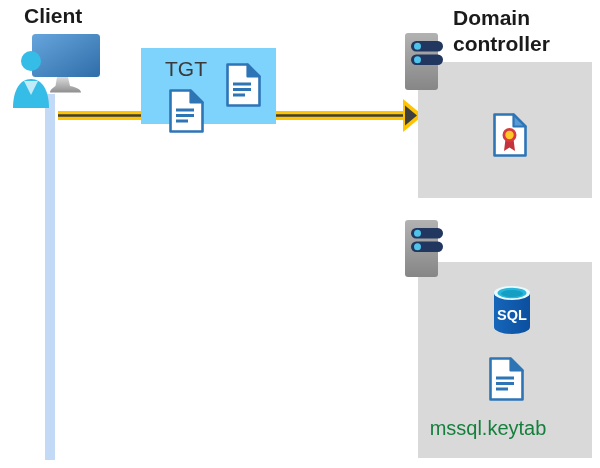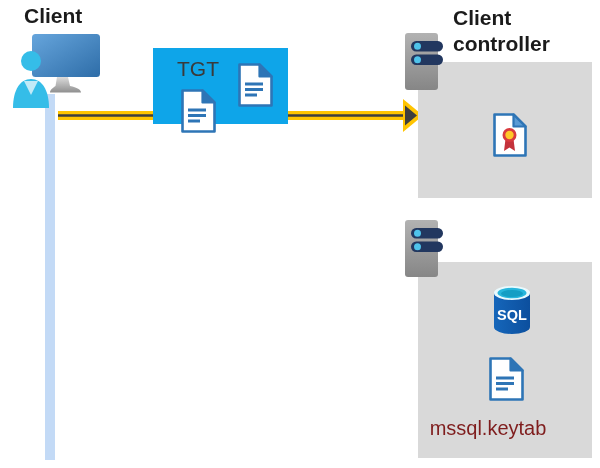--- a/index.html
+++ b/index.html
@@ -16,22 +16,22 @@
   .client-icon { left:6px; top:28px; z-index:3; }
 
   .net-line {
     left:45px; top:94px; width:10px; height:366px;
     background:#c3daf6; z-index:1;
   }
 
   .arrow-svg { left:58px; top:96px; z-index:2; }
 
   .ticket-panel {
-    left:153px; top:48px; width:135px; height:76px;
-    background:#0ea5e9; z-index:4;
+    left:141px; top:48px; width:135px; height:76px;
+    background:#7dd3fc; z-index:4;
   }
   .ticket-col { position:absolute; top:8px; width:56px; text-align:center; }
   .col-tgt { left:17px; }
   .col-spn { left:74px; }
   .ticket-label {
     font-size:21px; color:#3a3a3a; line-height:26px; display:block;
   }
   .ticket-col svg { margin-top:6px; }
 
   .gray-box { background:#d9d9d9; z-index:2; }
@@ -43,21 +43,21 @@
 
   .dc-server    { left:405px; top:33px;  z-index:5; }
   .linux-server { left:405px; top:220px; z-index:5; }
 
   .cert-icon   { left:492px; top:112px; z-index:5; }
   .sql-icon    { left:492px; top:284px; z-index:5; }
   .keytab-icon { left:488px; top:356px; z-index:5; }
 
   .keytab-label {
     left:418px; top:417px; width:140px; text-align:center;
-    font-size:20px; color:#7f1d1d; z-index:5;
+    font-size:20px; color:#15803d; z-index:5;
   }
 </style>
 </head>
 <body>
 
 <div class="canvas">
 
   <svg width="0" height="0" style="position:absolute" aria-hidden="true">
     <defs>
       <linearGradient id="gsrv" x1="0" y1="0" x2="0" y2="1">
@@ -125,21 +125,21 @@
       <svg width="37" height="46">
           <use href="#sym-doc"></use>
         </svg>
     </div>
   </div>
 
   <div class="abs gray-box dc-box"></div>
   <svg class="abs dc-server" width="40" height="58">
     <use href="#sym-server"></use>
   </svg>
-  <div class="abs title dc-title">Client controller</div>
+  <div class="abs title dc-title">Domain controller</div>
 
   <svg class="abs cert-icon" width="36" height="46" viewBox="0 0 36 46">
     <path d="M2.5 2.5 H21.5 L33.5 14.5 V43.5 H2.5 Z" fill="#ffffff" stroke="#2e75b6" stroke-width="2.6" stroke-linejoin="round"></path>
     <path d="M21.5 2.5 L33.5 14.5 H21.5 Z" fill="#5b9bd5" stroke="#2e75b6" stroke-width="2.2" stroke-linejoin="round"></path>
     <path d="M13.5 27 L12 39 L17.5 35.5 L23 39 L21.5 27 Z" fill="#c4323b"></path>
     <circle cx="17.5" cy="23" r="7" fill="#d93a3e"></circle>
     <circle cx="17.5" cy="23" r="4.2" fill="#ffc828"></circle>
   </svg>
 
   <div class="abs gray-box linux-box"></div>

